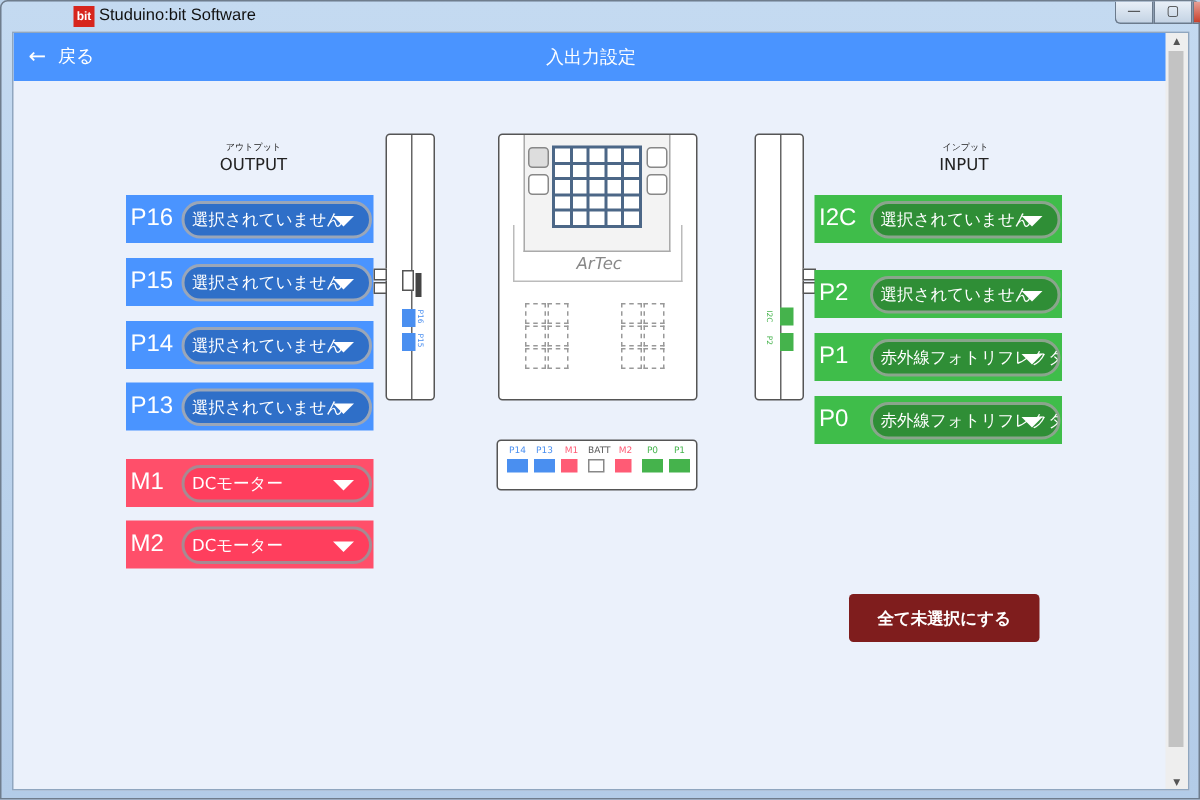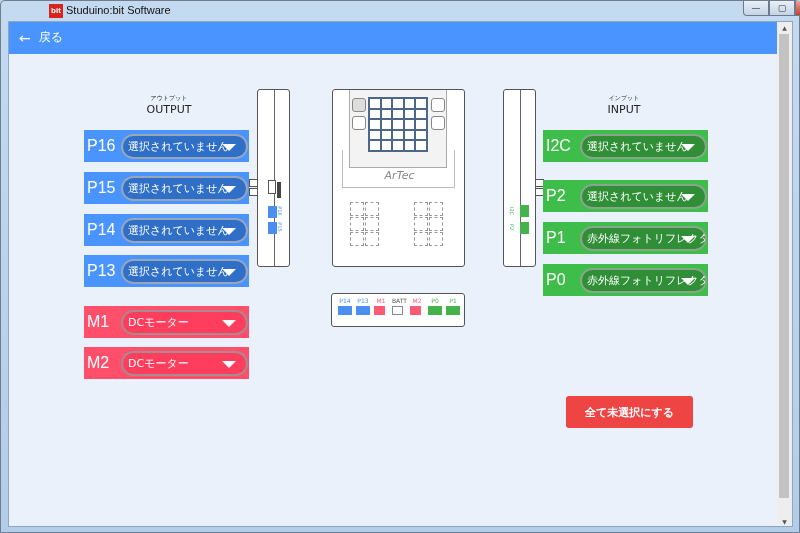--- a/index.html
+++ b/index.html
@@ -49,21 +49,21 @@
   .btn-sq { position: absolute; width: 14px; height: 14px; border: 1px solid #888; border-radius: 3px; background: #fff; }
   .logo { position: absolute; left: 0; width: 133px; top: 79px; text-align: center; font-size: 11px; color: #888; font-style: italic; }
   .lowerframe { position: absolute; left: 9px; top: 60px; width: 113px; height: 38px; border: 1.5px solid #bbb; border-top: none; }
   .blocks { position: absolute; display: grid; grid-template-columns: repeat(2, 14px); grid-auto-rows: 14px; gap: 1px; }
   .blocks span { border: 1px dashed #999; }
 
   .board-bottom { position: absolute; left: 322px; top: 271px; width: 134px; height: 34px; background: #fff; border: 1.5px solid #555; border-radius: 3px; }
   .bport { position: absolute; top: 3px; text-align: center; font-size: 6px; width: 14px; }
   .bport .blk { width: 14px; height: 9px; margin-top: 2px; }
 
-  .action-btn { position: absolute; left: 557px; width: 127px; height: 32px; background: #ef4444; color: #fff; font-size: 11px; font-weight: bold; border-radius: 3px; display: flex; align-items: center; justify-content: center; cursor: pointer; }
+  .action-btn { position: absolute; left: 557px; width: 127px; height: 32px; background: #7f1d1d; color: #fff; font-size: 11px; font-weight: bold; border-radius: 3px; display: flex; align-items: center; justify-content: center; cursor: pointer; }
 </style>
 </head>
 <body>
 
 <div class="window">
   <div class="titlebar">
     <div class="app-icon">bit</div>
     <div class="title-text">Studuino:bit Software</div>
     <div class="win-btns">
       <div class="wbtn min">—</div>
@@ -71,20 +71,21 @@
       <div class="wbtn close">✕</div>
     </div>
   </div>
 
   <div class="client">
     <div class="header">
       <div class="back-btn">
         <span class="back-arrow">←</span>
         <span class="back-label">戻る</span>
       </div>
+      <div class="page-title">入出力設定</div>
     </div>
 
     <div class="section-head" style="left:125px; top:72px; width:70px;">
       <span class="ruby">アウトプット</span>
       <span class="main">OUTPUT</span>
     </div>
 
     <div class="port blue" style="left:75px; top:108px; width:165px;">
       <span class="plabel">P16</span>
       <div class="pill" style="width:127px;">
@@ -228,21 +229,21 @@
     <div class="board-side" style="left:494px; top:67px; width:33px; height:178px;">
       <div class="seam" style="left:16px;"></div>
       <div class="conn g" style="left:16px; top:115px;"></div>
       <div class="conn g" style="left:16px; top:132px;"></div>
       <div class="tinylbl" style="left:4px; top:118px; color:#45b34c;">I2C</div>
       <div class="tinylbl" style="left:5px; top:134px; color:#45b34c;">P2</div>
     </div>
     <div style="position:absolute; left:526px; top:157px; width:9px; height:8px; border:1px solid #555; background:#fff;"></div>
     <div style="position:absolute; left:526px; top:166px; width:9px; height:8px; border:1px solid #555; background:#fff;"></div>
 
-    <div class="section-head" style="left:580px; top:72px; width:70px;">
+    <div class="section-head" style="left:580px; top:72px; width:70px;text-align:right;">
       <span class="ruby">インプット</span>
       <span class="main">INPUT</span>
     </div>
 
     <div class="port green" style="left:534px; top:108px; width:165px;">
       <span class="plabel">I2C</span>
       <div class="pill" style="width:127px;">
         <span class="ptext">選択されていません</span>
         <span class="caret"></span>
       </div>

